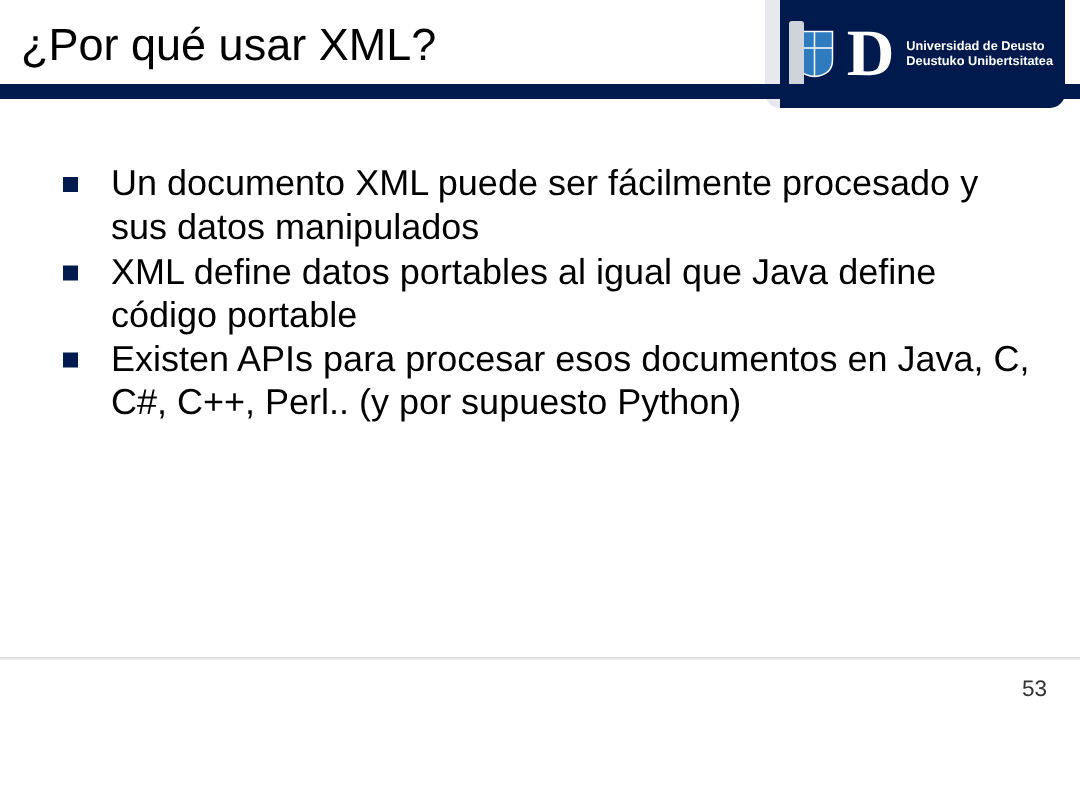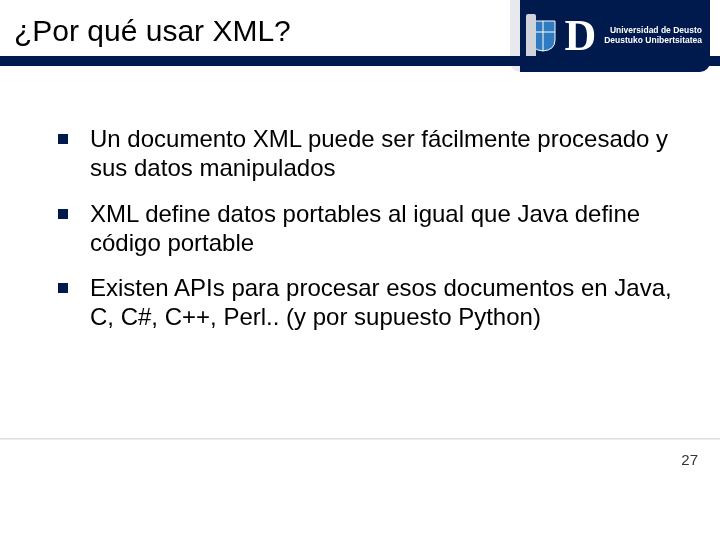--- a/index.html
+++ b/index.html
@@ -81,40 +81,39 @@
     flex: 0 0 auto;
   }
   .uni-text {
     display: flex;
     flex-direction: column;
     font-size: 8.5px;
     line-height: 1.15;
     font-weight: bold;
     flex: 1 1 auto;
     white-space: nowrap;
-    text-align: right;
   }
   .content {
     position: absolute;
     top: 108px;
     left: 40px;
     right: 30px;
   }
   .bullet-list {
     list-style: none;
     padding: 0;
     margin: 0;
   }
   .bullet-item {
     position: relative;
     padding-left: 34px;
     font-size: 24px;
     line-height: 1.22;
     color: #000000;
-    margin: 16px;
+    margin: 0;
   }
   .bullet-item::before {
     content: "";
     position: absolute;
     left: 2px;
     top: 10px;
     width: 10px;
     height: 10px;
     background: #001a4d;
   }
@@ -161,15 +160,15 @@
 
   <div class="content">
     <ul class="bullet-list">
       <li class="bullet-item">Un documento XML puede ser fácilmente procesado y sus datos manipulados</li>
       <li class="bullet-item">XML define datos portables al igual que Java define código portable</li>
       <li class="bullet-item">Existen APIs para procesar esos documentos en Java, C, C#, C++, Perl.. (y por supuesto Python)</li>
     </ul>
   </div>
 
   <div class="footer-line"></div>
-  <div class="page-number">27</div>
+  <div class="page-number">53</div>
 
 </div>
 
 </body></html>

